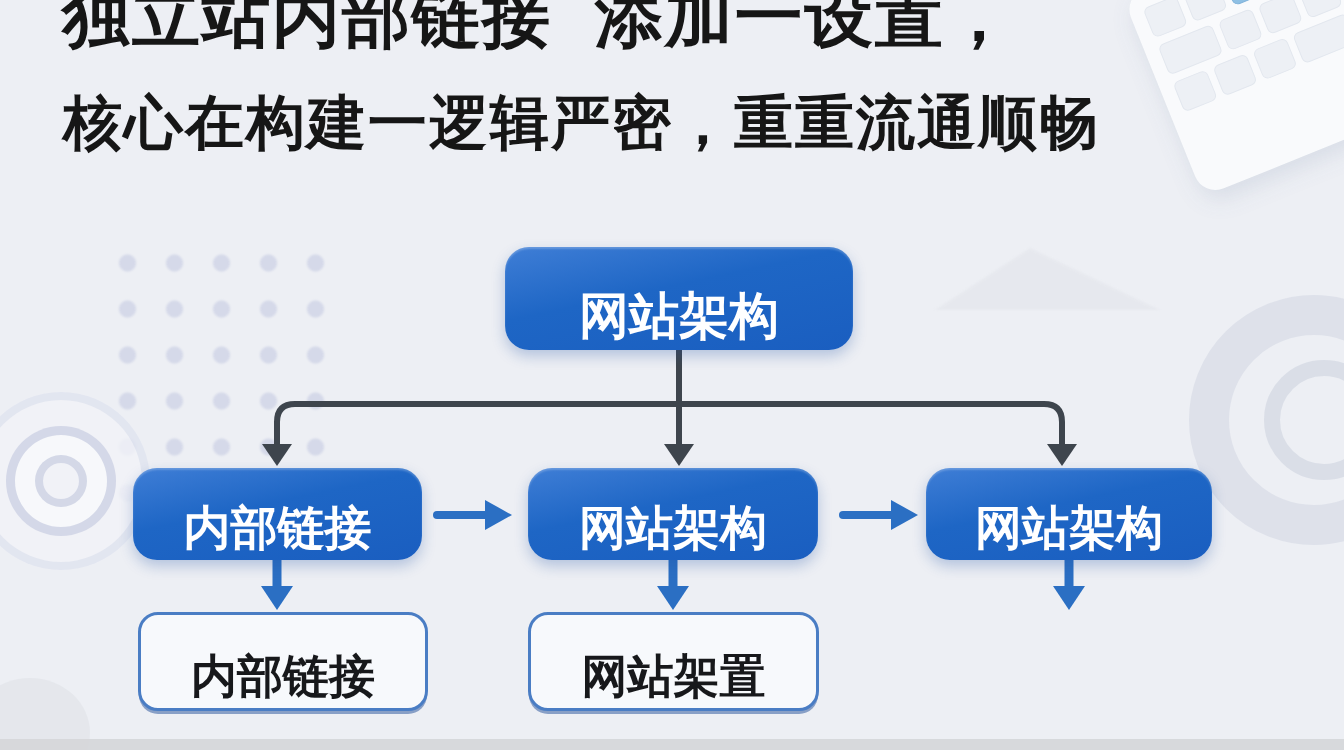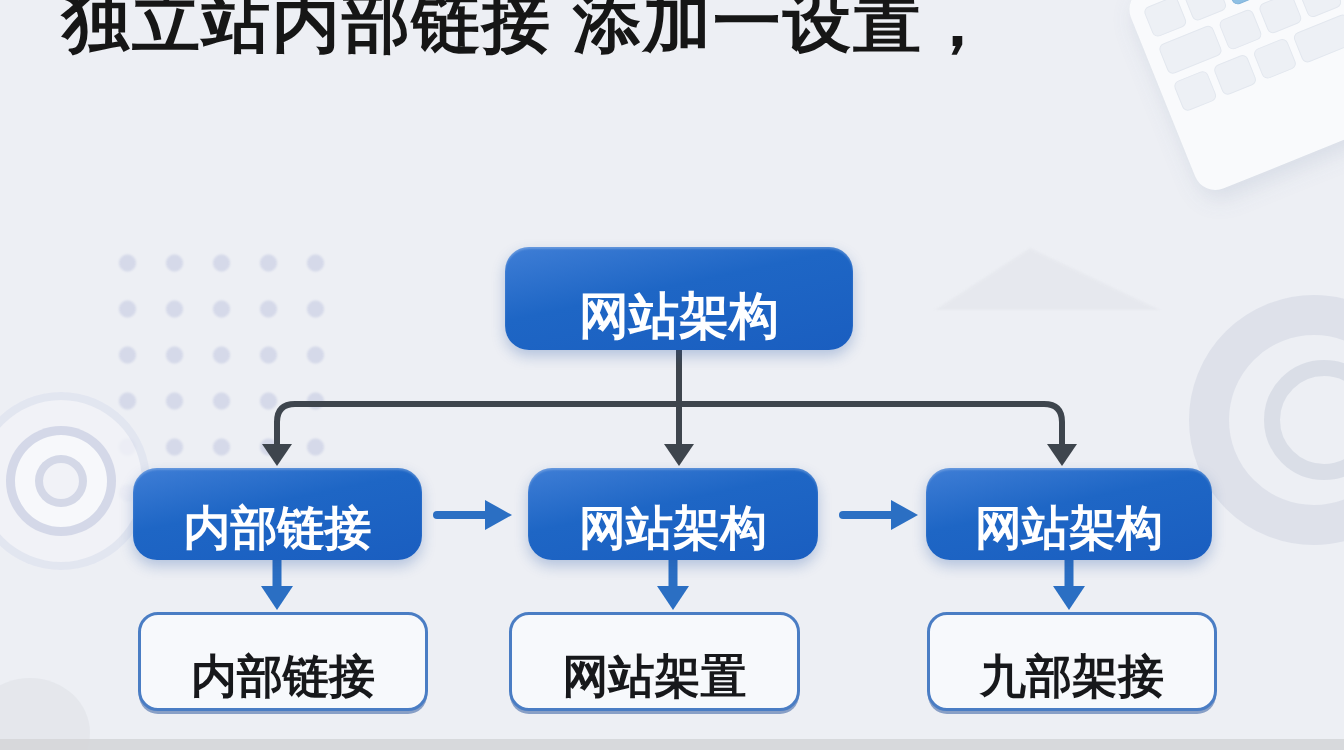--- a/index.html
+++ b/index.html
@@ -1,19 +1,19 @@
 <!DOCTYPE html>
 <html style="--background: #edeff4; --box-blue: #1e66c5; --connector-dark: #3e454d; --arrow-blue: #2b6fc3; --outline-blue: #4a7dc4; --title-text: #161616; --bottom-text: #17181b;"><head>
 <meta charset="utf-8">
 <style>
   html,body{margin:0;padding:0;background:#dfe1e6;}
   .canvas{
     position:relative;width:1344px;height:750px;overflow:hidden;
     background:var(--background,#edeff4);
-    font-family:Liberation Sans, sans-serif;
+    font-family:Liberation Mono, monospace;
   }
 
   
   .deco{position:absolute;pointer-events:none;}
   .dot-grid{
     left:98px;top:232px;width:240px;height:290px;opacity:.45;filter:blur(1px);
     background-image:radial-gradient(circle,rgba(140,150,200,.55) 8px,rgba(140,150,200,0) 9px);
     background-size:47px 46px;background-position:6px 8px;
   }
   .keyboard{
@@ -79,21 +79,21 @@
   .node.outline{
     background:#f7f9fc;border:3px solid var(--outline-blue,#4a7dc4);border-radius:20px;
     color:var(--bottom-text,#17181b);
     box-shadow:0 4px 0 -1px rgba(52,92,160,.55);
   }
   .n-root{left:505px;top:247px;width:348px;height:103px;font-size:50px;}
   .n-m1{left:133px;top:468px;width:289px;height:92px;font-size:47px;}
   .n-m2{left:528px;top:468px;width:290px;height:92px;font-size:47px;}
   .n-m3{left:926px;top:468px;width:286px;height:92px;font-size:47px;}
   .n-b1{left:138px;top:612px;width:284px;height:93px;font-size:46px;}
-  .n-b2{left:509px;top:612px;width:285px;height:93px;font-size:46px;}
+  .n-b2{left:528px;top:612px;width:285px;height:93px;font-size:46px;}
   .n-b3{left:927px;top:612px;width:284px;height:93px;font-size:46px;}
 </style>
 </head>
 <body>
 
 <div class="canvas">
 
   <div class="deco dot-grid"></div>
 
   <div class="deco keyboard">
@@ -126,20 +126,21 @@
     <div class="r1">
       <div class="r2"></div>
     </div>
   </div>
 
   <div class="deco blob"></div>
   <div class="deco mountain"></div>
   <div class="deco bottom-strip"></div>
 
   <h1 class="title-1">独立站内部链接 添加一设置，</h1>
+  <h2 class="title-2">核心在构建一逻辑严密，重重流通顺畅</h2>
 
   <svg class="wires" viewBox="0 0 1344 750">
 
     <path d="M679,350 L679,452" style="stroke:var(--connector-dark);stroke-width:6;fill:none;stroke-linecap:round;"></path>
     <path d="M277,452 L277,422 Q277,404 295,404 L1044,404 Q1062,404 1062,422 L1062,452" style="stroke:var(--connector-dark);stroke-width:6;fill:none;stroke-linecap:round;stroke-linejoin:round;"></path>
     <polygon points="262,444 292,444 277,466" style="fill:var(--connector-dark);"></polygon>
     <polygon points="664,444 694,444 679,466" style="fill:var(--connector-dark);"></polygon>
     <polygon points="1047,444 1077,444 1062,466" style="fill:var(--connector-dark);"></polygon>
 
     <path d="M437,515 L487,515" style="stroke:var(--arrow-blue);stroke-width:8;fill:none;stroke-linecap:round;"></path>
@@ -168,17 +169,14 @@
   <div class="node blue n-m3">
     <span>网站架构</span>
   </div>
 
   <div class="node outline n-b1">
     <span>内部链接</span>
   </div>
   <div class="node outline n-b2">
     <span>网站架置</span>
   </div>
-  <div class="node outline n-b3">
-    <span>九部架接</span>
-  </div>
 
 </div>
 
 </body></html>

